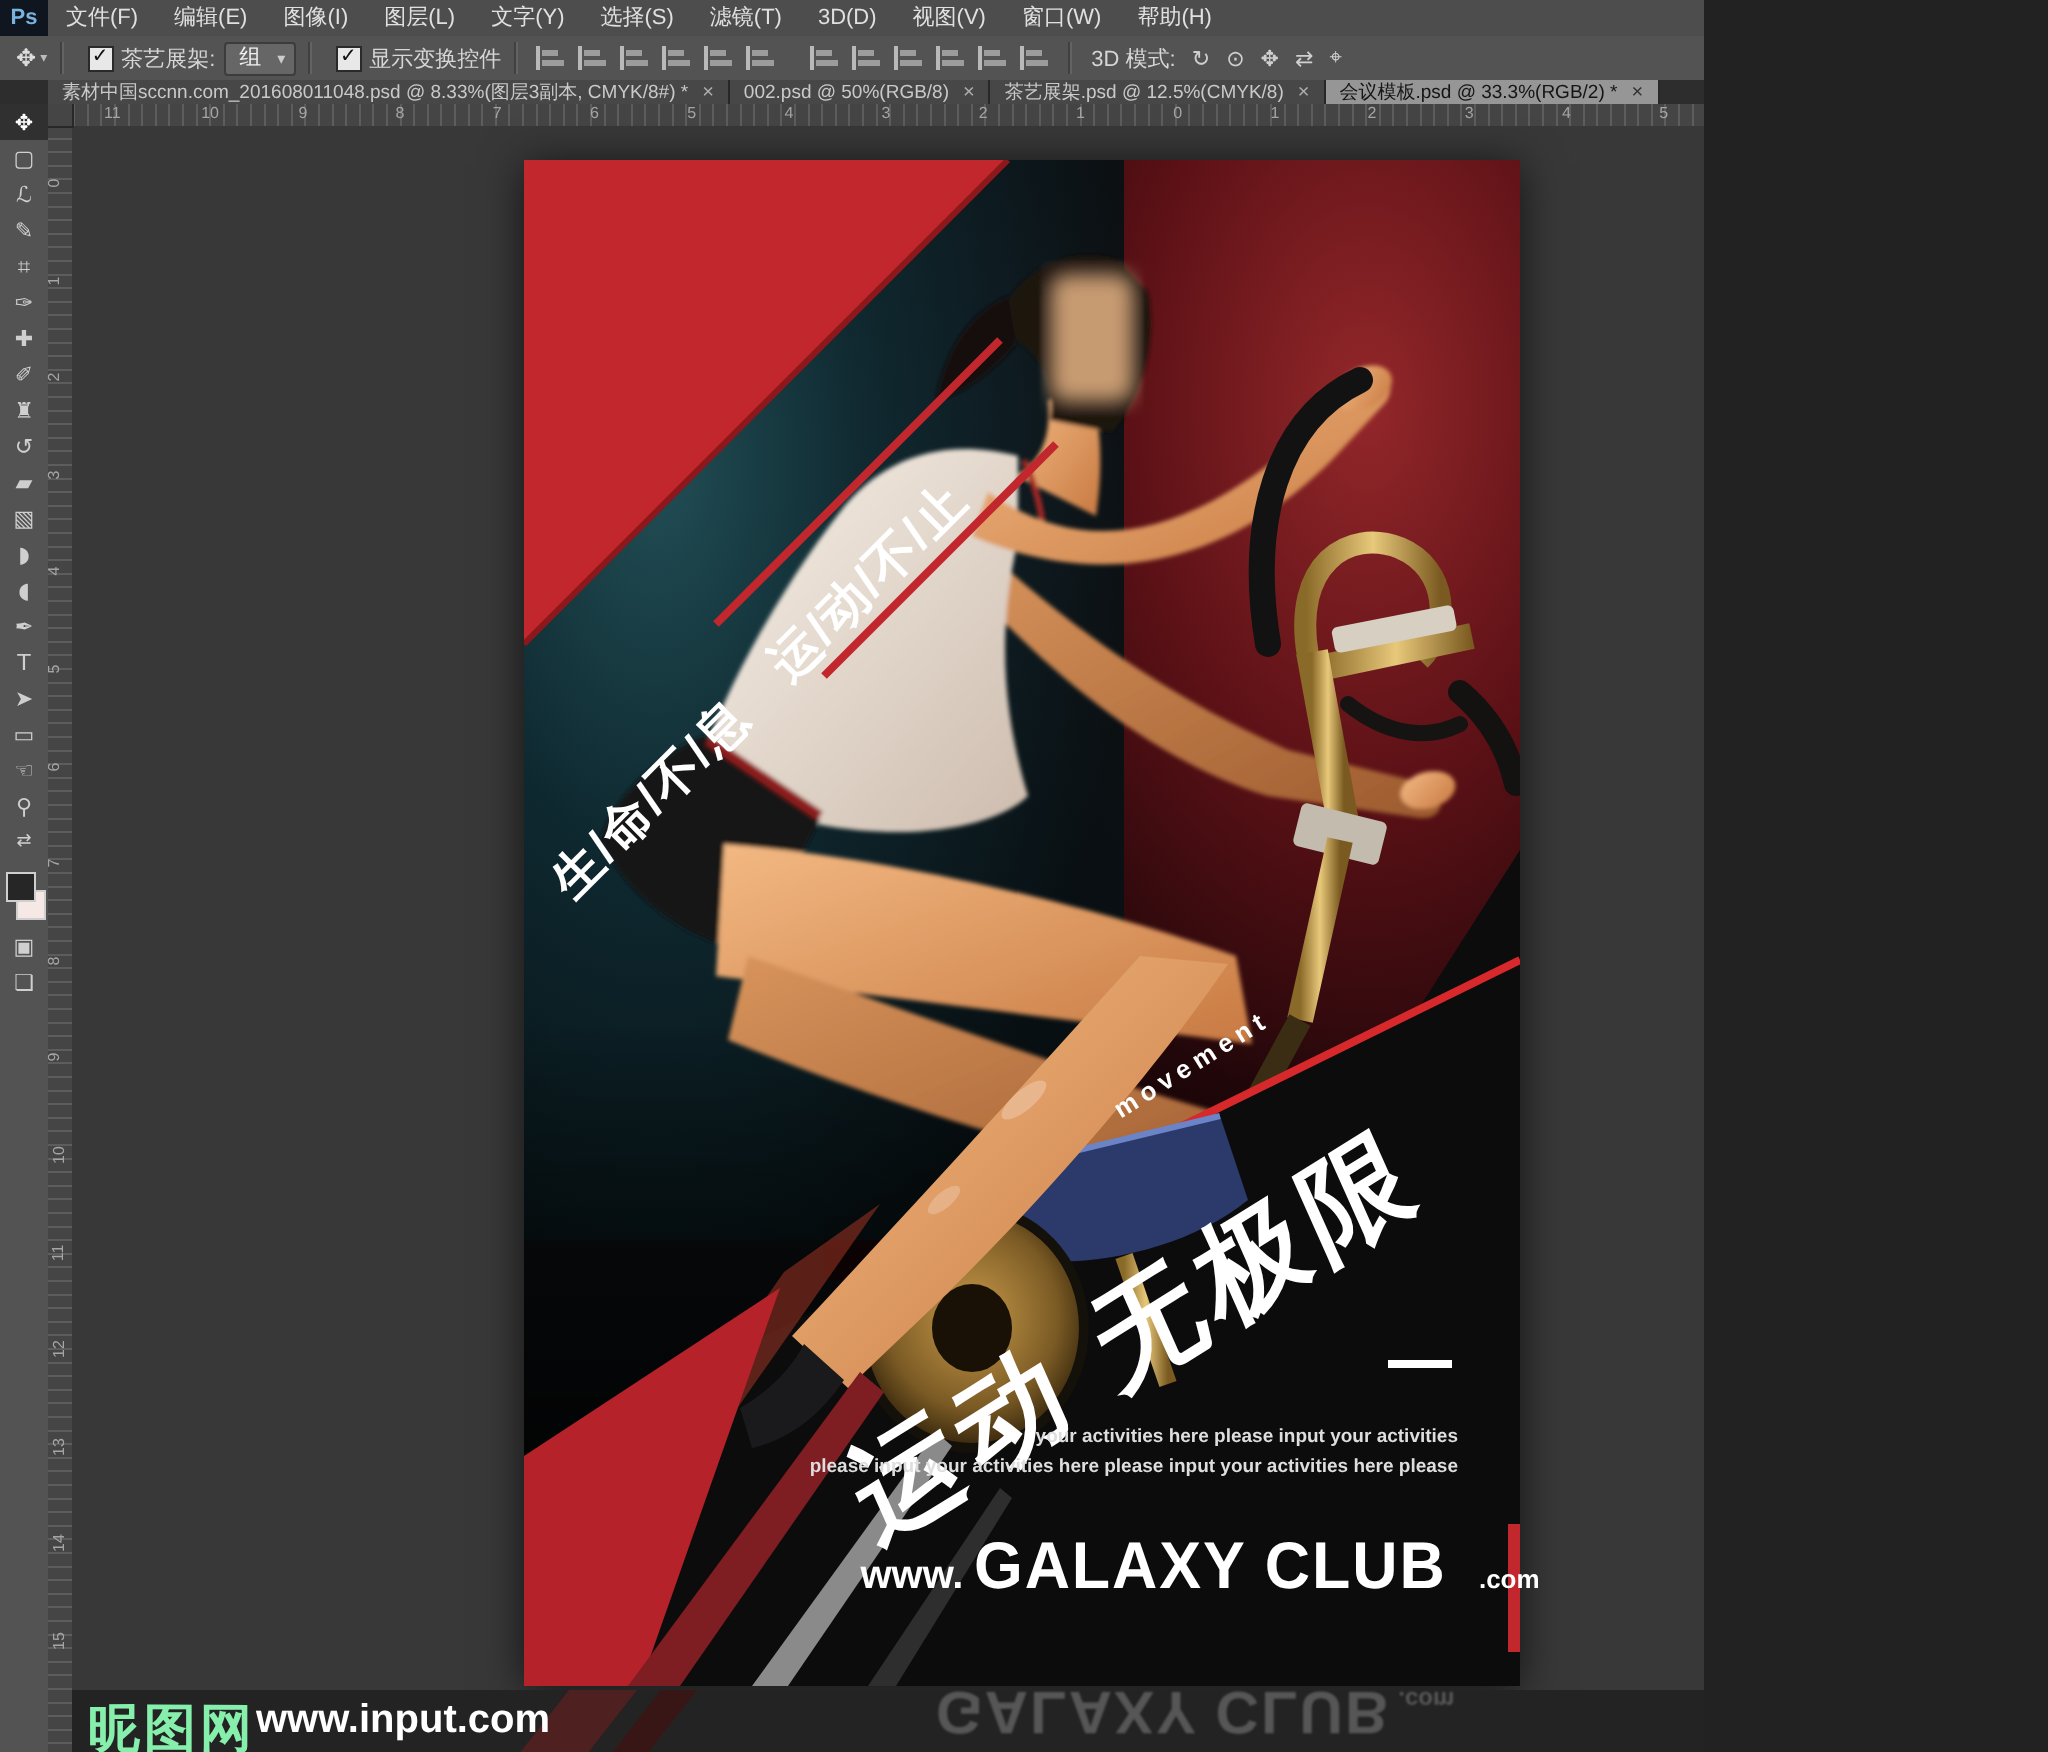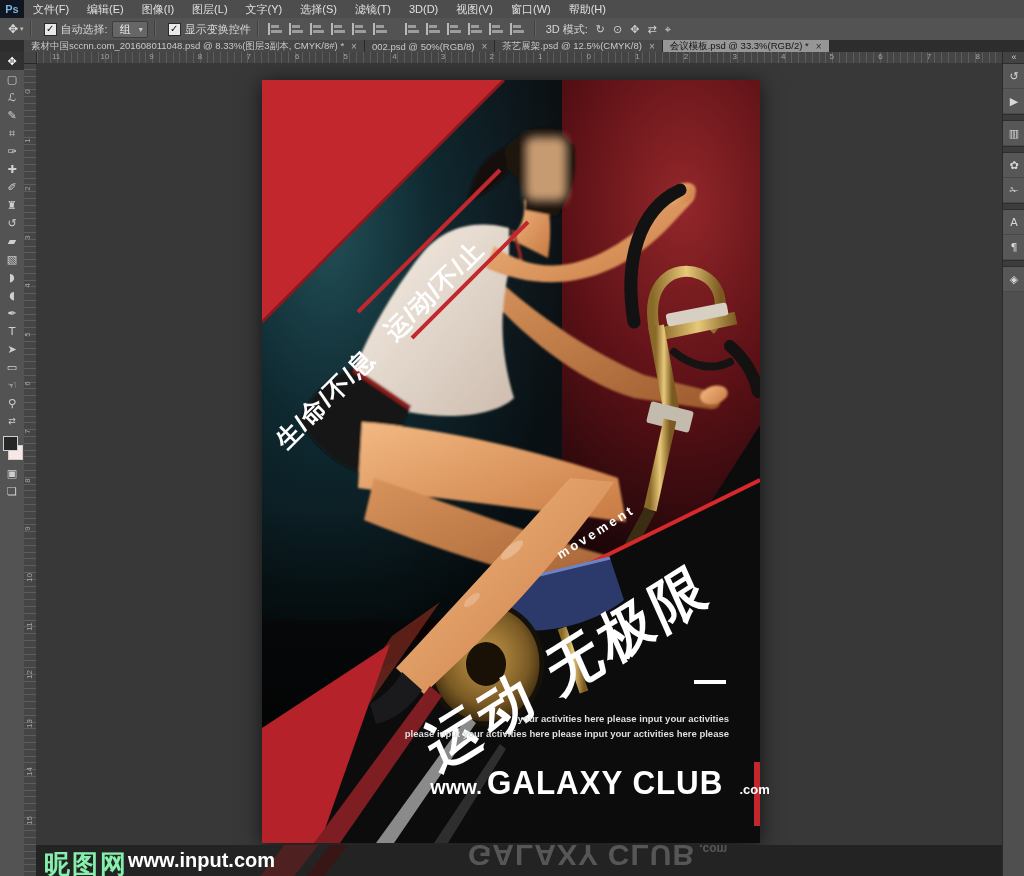--- a/index.html
+++ b/index.html
@@ -1,16 +1,16 @@
 <!DOCTYPE html>
 <html><head>
 <meta charset="utf-8">
 <style>
   html,body{margin:0;padding:0;background:#222;}
-  #app{position:relative;width:1024px;height:876px;overflow:hidden;
+  #app{position:relative;width:852px;height:876px;overflow:hidden;
        font-family:"Liberation Sans","DejaVu Sans",sans-serif;
        background:#383838;user-select:none;}
   .abs{position:absolute;}
 
   
   #menubar{left:0;top:0;width:1024px;height:18px;background:#4d4d4d;border-bottom:1px solid #2b2b2b;
            display:flex;align-items:center;}
   #pslogo{width:24px;height:18px;background:#10161f;color:#7ab3e0;font-weight:bold;font-size:11px;
           display:flex;align-items:center;justify-content:center;}
   .menu-item{color:#e0e0e0;font-size:11px;padding:4px 9px;line-height:18px;white-space:nowrap;cursor:default;}
@@ -116,21 +116,21 @@
         <span class="menu-item">窗口(W)</span>
         <span class="menu-item">帮助(H)</span>
       </nav>
   </div>
 
   <div class="abs" id="optionsbar">
     <span class="tool-ico-opt">✥</span>
     <span style="font-size:7px;color:#bbb;">▾</span>
     <span class="opt-sep"></span>
     <span class="chk">✓</span>
-    <span>自动选择:</span>
+    <span>茶艺展架:</span>
     <span class="dropdown">
       <span>组</span>
       <span class="dd-arrow">▾</span>
     </span>
     <span class="opt-sep"></span>
     <span class="chk">✓</span>
     <span>显示变换控件</span>
     <span class="opt-sep"></span>
     <span id="align-icons" style="display:flex;align-items:center;">
         <span class="ali"></span>

